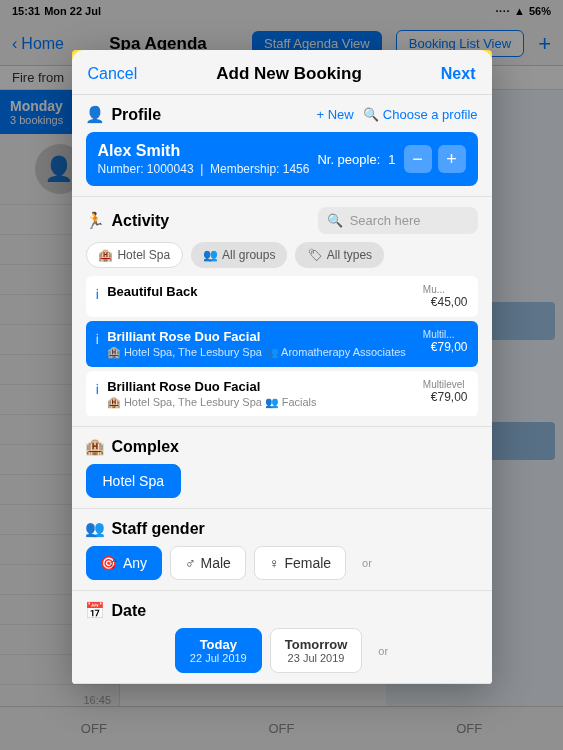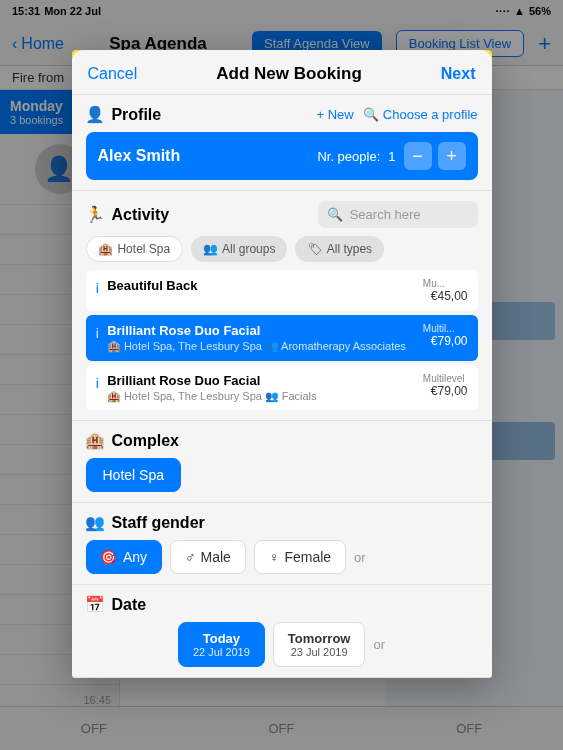--- a/index.html
+++ b/index.html
@@ -94,21 +94,21 @@
     .btn-group { display: flex; gap: 8px; flex-wrap: wrap; }
     .complex-btn { border-radius: 8px; padding: 8px 16px; font-size: 14px; cursor: pointer; border: 1px solid #ddd; }
     .complex-btn.selected { background: #007aff; color: #fff; border-color: #007aff; }
     .complex-btn.unselected { background: #fff; color: #333; }
 
     
     .gender-row { display: flex; align-items: center; gap: 8px; flex-wrap: wrap; }
     .gender-btn { border-radius: 8px; padding: 8px 14px; font-size: 14px; cursor: pointer; border: 1px solid #ddd; display: flex; align-items: center; gap: 5px; }
     .gender-btn.selected { background: #007aff; color: #fff; border-color: #007aff; }
     .gender-btn.unselected { background: #fff; color: #333; }
-    .or-text { color: #999; font-size: 13px; }
+    .or-text { color: #999; font-size: 11px; margin-left: 8px; }
     .specific-btn { background: #fff; border: 1px solid #ddd; border-radius: 8px; padding: 8px 14px; font-size: 13px; color: #333; cursor: pointer; text-align: center; line-height: 1.3; }
     .date-row { display: flex; gap: 8px; align-items: center; flex-wrap: wrap; justify-content: center; }
     .date-btn { border-radius: 8px; padding: 8px 14px; font-size: 13px; cursor: pointer; border: 1px solid #ddd; }
     .date-btn.selected { background: #007aff; color: #fff; border-color: #007aff; }
     .date-btn.unselected { background: #fff; color: #333; }
     .date-btn .db-label { font-weight: 600; }
     .date-btn .db-sub { font-size: 11px; opacity: 0.85; }
 
     
     .bottom-tabs { position: absolute; bottom: 0; left: 0; width: 100%; background: #f0f0f0; border-top: 1px solid #ccc; display: flex; height: 44px; }
@@ -227,20 +227,25 @@
           <span class="add-btn">+ New</span>
           <span class="choose-btn">
             <span>🔍</span>
             <span>Choose a profile</span>
           </span>
         </div>
       </div>
       <div class="profile-card">
         <div>
           <div class="profile-name">Alex Smith</div>
+          <div class="profile-details">
+            <span>Number: 1000043</span>
+            &nbsp;|&nbsp;
+            <span>Membership: 1456</span>
+          </div>
         </div>
         <div class="profile-people">
           <span>Nr. people:</span>
           <span>1</span>
           <div class="people-controls">
             <button class="people-btn">−</button>
             <button class="people-btn">+</button>
           </div>
         </div>
       </div>

